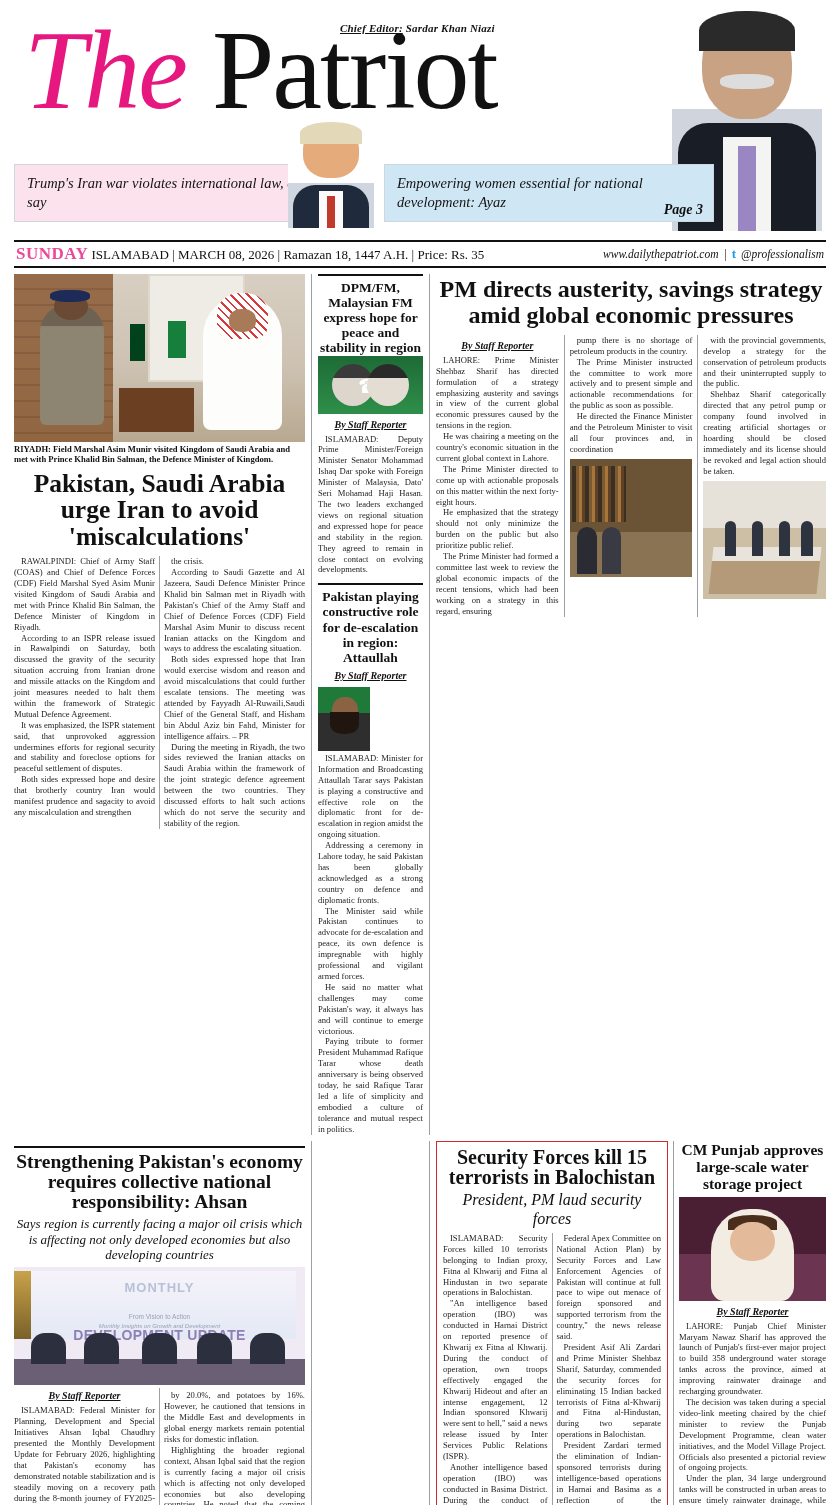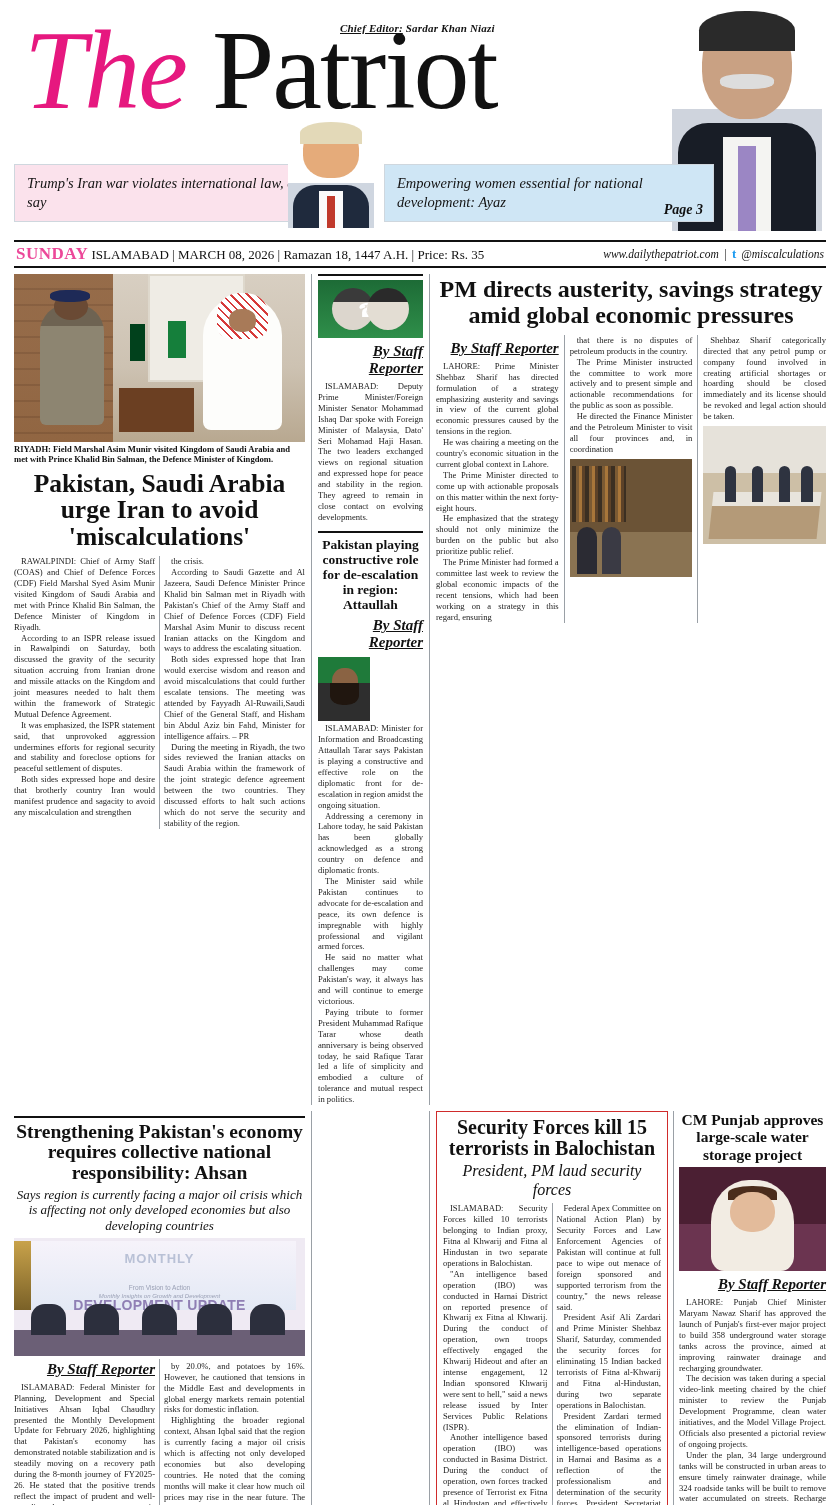--- a/index.html
+++ b/index.html
@@ -63,21 +63,21 @@
   
   .body-area{margin:6px 14px 0 14px;position:relative;}
   .cols{display:flex;gap:0;}
   .vline{width:1px;background:#9aa0a6;margin:0 6px;flex:0 0 1px;}
 
   
   .hl{font-family:"Liberation Serif",serif;font-weight:bold;text-align:center;line-height:1.04;color:#111;}
   .sub-italic{font-family:"Liberation Serif",serif;font-style:italic;text-align:center;line-height:1.18;}
   .byline{
     font-family:"Liberation Serif",serif;font-weight:bold;font-style:italic;
-    text-align:right;font-size:15px;text-decoration:underline;margin:5px 0 4px 0;
+    text-align:center;font-size:10px;text-decoration:underline;margin:5px 0 4px 0;
   }
   .bodytext{
     font-family:"Liberation Serif",serif;font-size:8.6px;line-height:1.27;
     text-align:justify;color:#1c1c1c;
   }
   .bodytext p{margin:0;text-indent:7px;}
   .cap{
     font-family:"Liberation Serif",serif;font-weight:bold;font-size:8.6px;line-height:1.2;
     margin-top:2px;
   }
@@ -210,21 +210,21 @@
   </div>
 
   <div class="datebar">
     <div class="left">
       <span class="day">SUNDAY</span><span> ISLAMABAD | MARCH 08, 2026 | Ramazan 18, 1447 A.H. | Price: Rs. 35</span>
     </div>
     <div class="right">
       <span>www.dailythepatriot.com</span>
       <span>|</span>
       <span class="tw">t</span>
-      <span>@miscalculations</span>
+      <span>@professionalism</span>
     </div>
   </div>
 
   <div class="body-area">
 
     <div class="cols">
 
       <div style="width:292px;">
         <div class="ph lead-photo">
           <div class="rm"></div>
@@ -262,20 +262,21 @@
             <p>Both sides expressed hope that Iran would exercise wisdom and reason and avoid miscalculations that could further escalate tensions. The meeting was attended by Fayyadh Al-Ruwaili,Saudi Chief of the General Staff, and Hisham bin Abdul Aziz bin Fahd, Minister for intelligence affairs. – PR</p>
             <p>During the meeting in Riyadh, the two sides reviewed the Iranian attacks on Saudi Arabia within the framework of the joint strategic defence agreement between the two countries. They discussed efforts to halt such actions which do not serve the security and stability of the region.</p>
           </div>
         </div>
       </div>
 
       <div class="vline"></div>
 
       <div style="width:118px;">
         <div class="thinrule" style="border-top:2px solid #111;margin-top:0;"></div>
+        <div class="hl" style="font-size:13.5px;line-height:1.12;">DPM/FM, Malaysian FM express hope for peace and stability in region</div>
         <div class="dpm-img">
           <div class="circ c1"></div>
           <div class="phone">☎</div>
           <div class="circ c2"></div>
         </div>
         <div class="byline">By Staff Reporter</div>
         <div class="bodytext">
             <p>ISLAMABAD: Deputy Prime Minister/Foreign Minister Senator Mohammad Ishaq Dar spoke with Foreign Minister of Malaysia, Dato' Seri Mohamad Haji Hasan. The two leaders exchanged views on regional situation and expressed hope for peace and stability in the region. They agreed to remain in close contact on evolving developments.</p>
           </div>
 
@@ -306,34 +307,35 @@
               <p>LAHORE: Prime Minister Shehbaz Sharif has directed formulation of a strategy emphasizing austerity and savings in view of the current global economic pressures caused by the tensions in the region.</p>
               <p>He was chairing a meeting on the country's economic situation in the current global context in Lahore.</p>
               <p>The Prime Minister directed to come up with actionable proposals on this matter within the next forty-eight hours.</p>
               <p>He emphasized that the strategy should not only minimize the burden on the public but also prioritize public relief.</p>
               <p>The Prime Minister had formed a committee last week to review the global economic impacts of the recent tensions, which had been working on a strategy in this regard, ensuring</p>
             </div>
           </div>
           <div class="vline" style="margin:0 5px;"></div>
           <div style="width:125px;">
             <div class="bodytext">
-              <p>that there is no disputes of petroleum products in the country.</p>
+              <p>pump there is no shortage of petroleum products in the country.</p>
               <p>The Prime Minister instructed the committee to work more actively and to present simple and actionable recommendations for the public as soon as possible.</p>
               <p>He directed the Finance Minister and the Petroleum Minister to visit all four provinces and, in coordination</p>
             </div>
             <div class="ph pm-photo" style="margin-top:4px;">
               <div class="shelf"></div>
                 <div class="books"></div>
                 <div class="s1"></div>
                 <div class="s2"></div>
             </div>
           </div>
           <div class="vline" style="margin:0 5px;"></div>
           <div style="width:125px;">
             <div class="bodytext">
+              <p>with the provincial governments, develop a strategy for the conservation of petroleum products and their uninterrupted supply to the public.</p>
               <p>Shehbaz Sharif categorically directed that any petrol pump or company found involved in creating artificial shortages or hoarding should be closed immediately and its license should be revoked and legal action should be taken.</p>
             </div>
             <div class="ph pm-photo2" style="margin-top:4px;">
               <div class="rm"></div>
                 <div class="tbl"></div>
               <div class="p" style="left:18%"></div>
                 <div class="p" style="left:40%"></div>
               <div class="p" style="left:62%"></div>
                 <div class="p" style="left:80%"></div>
             </div>

